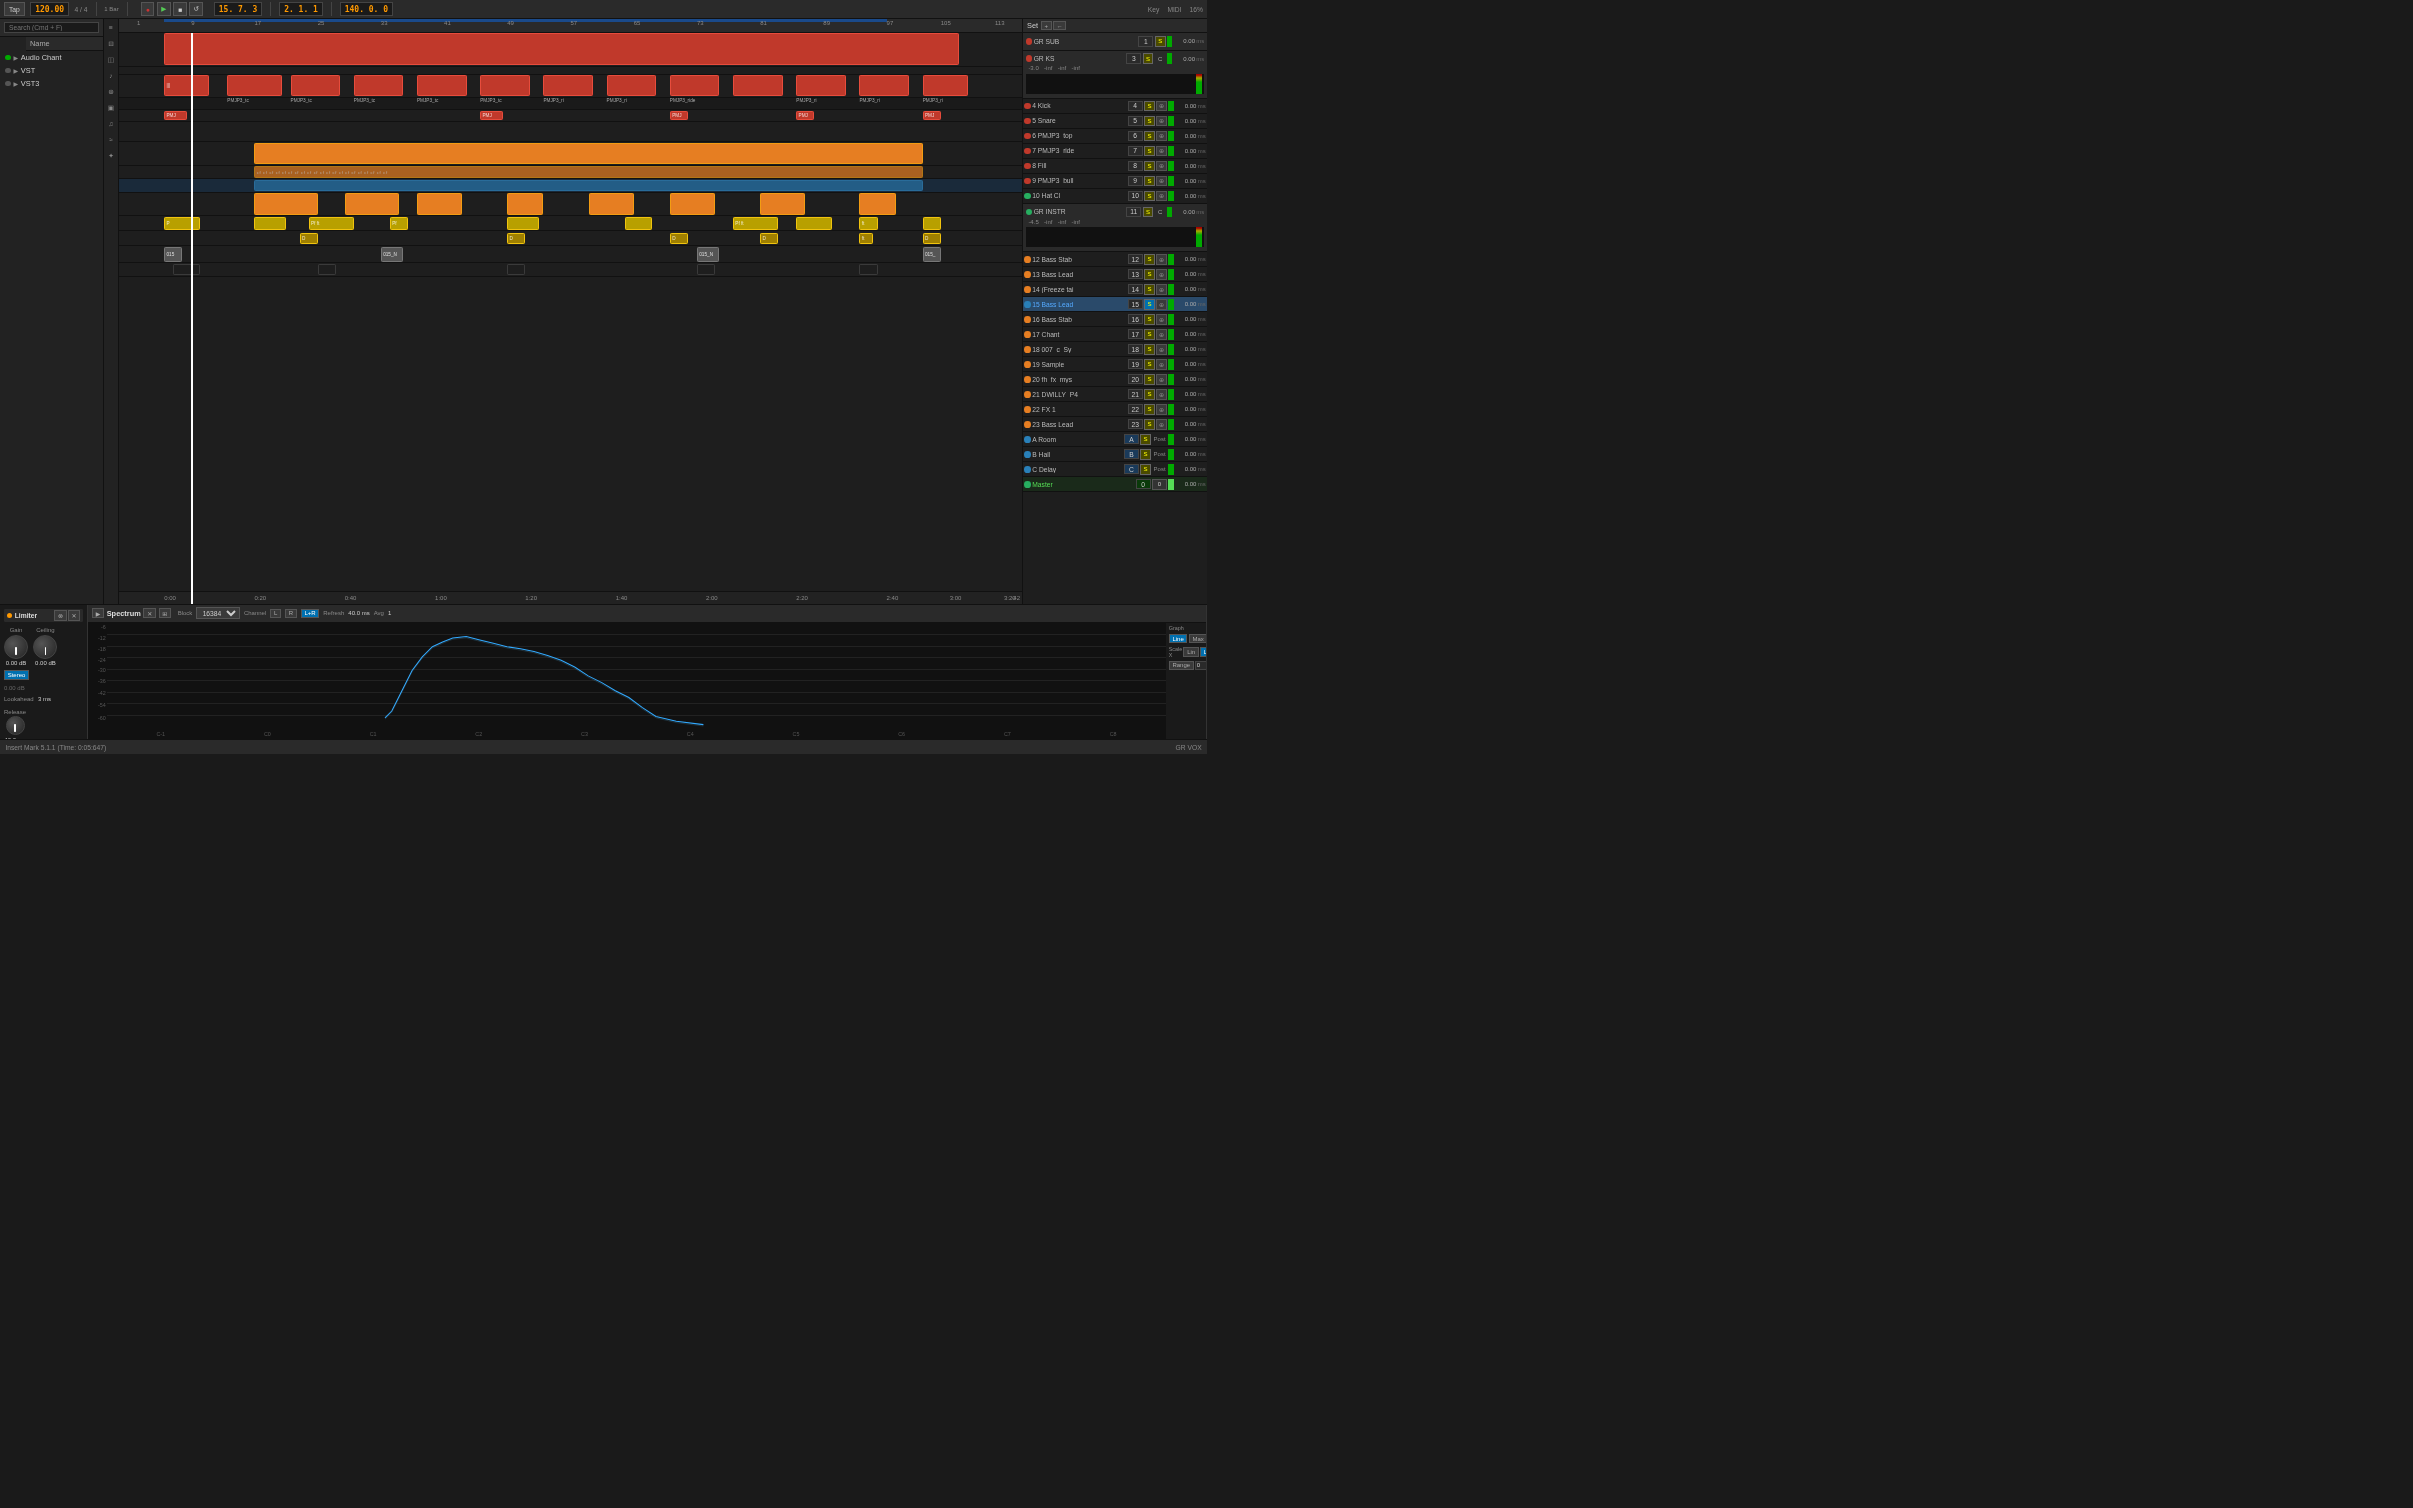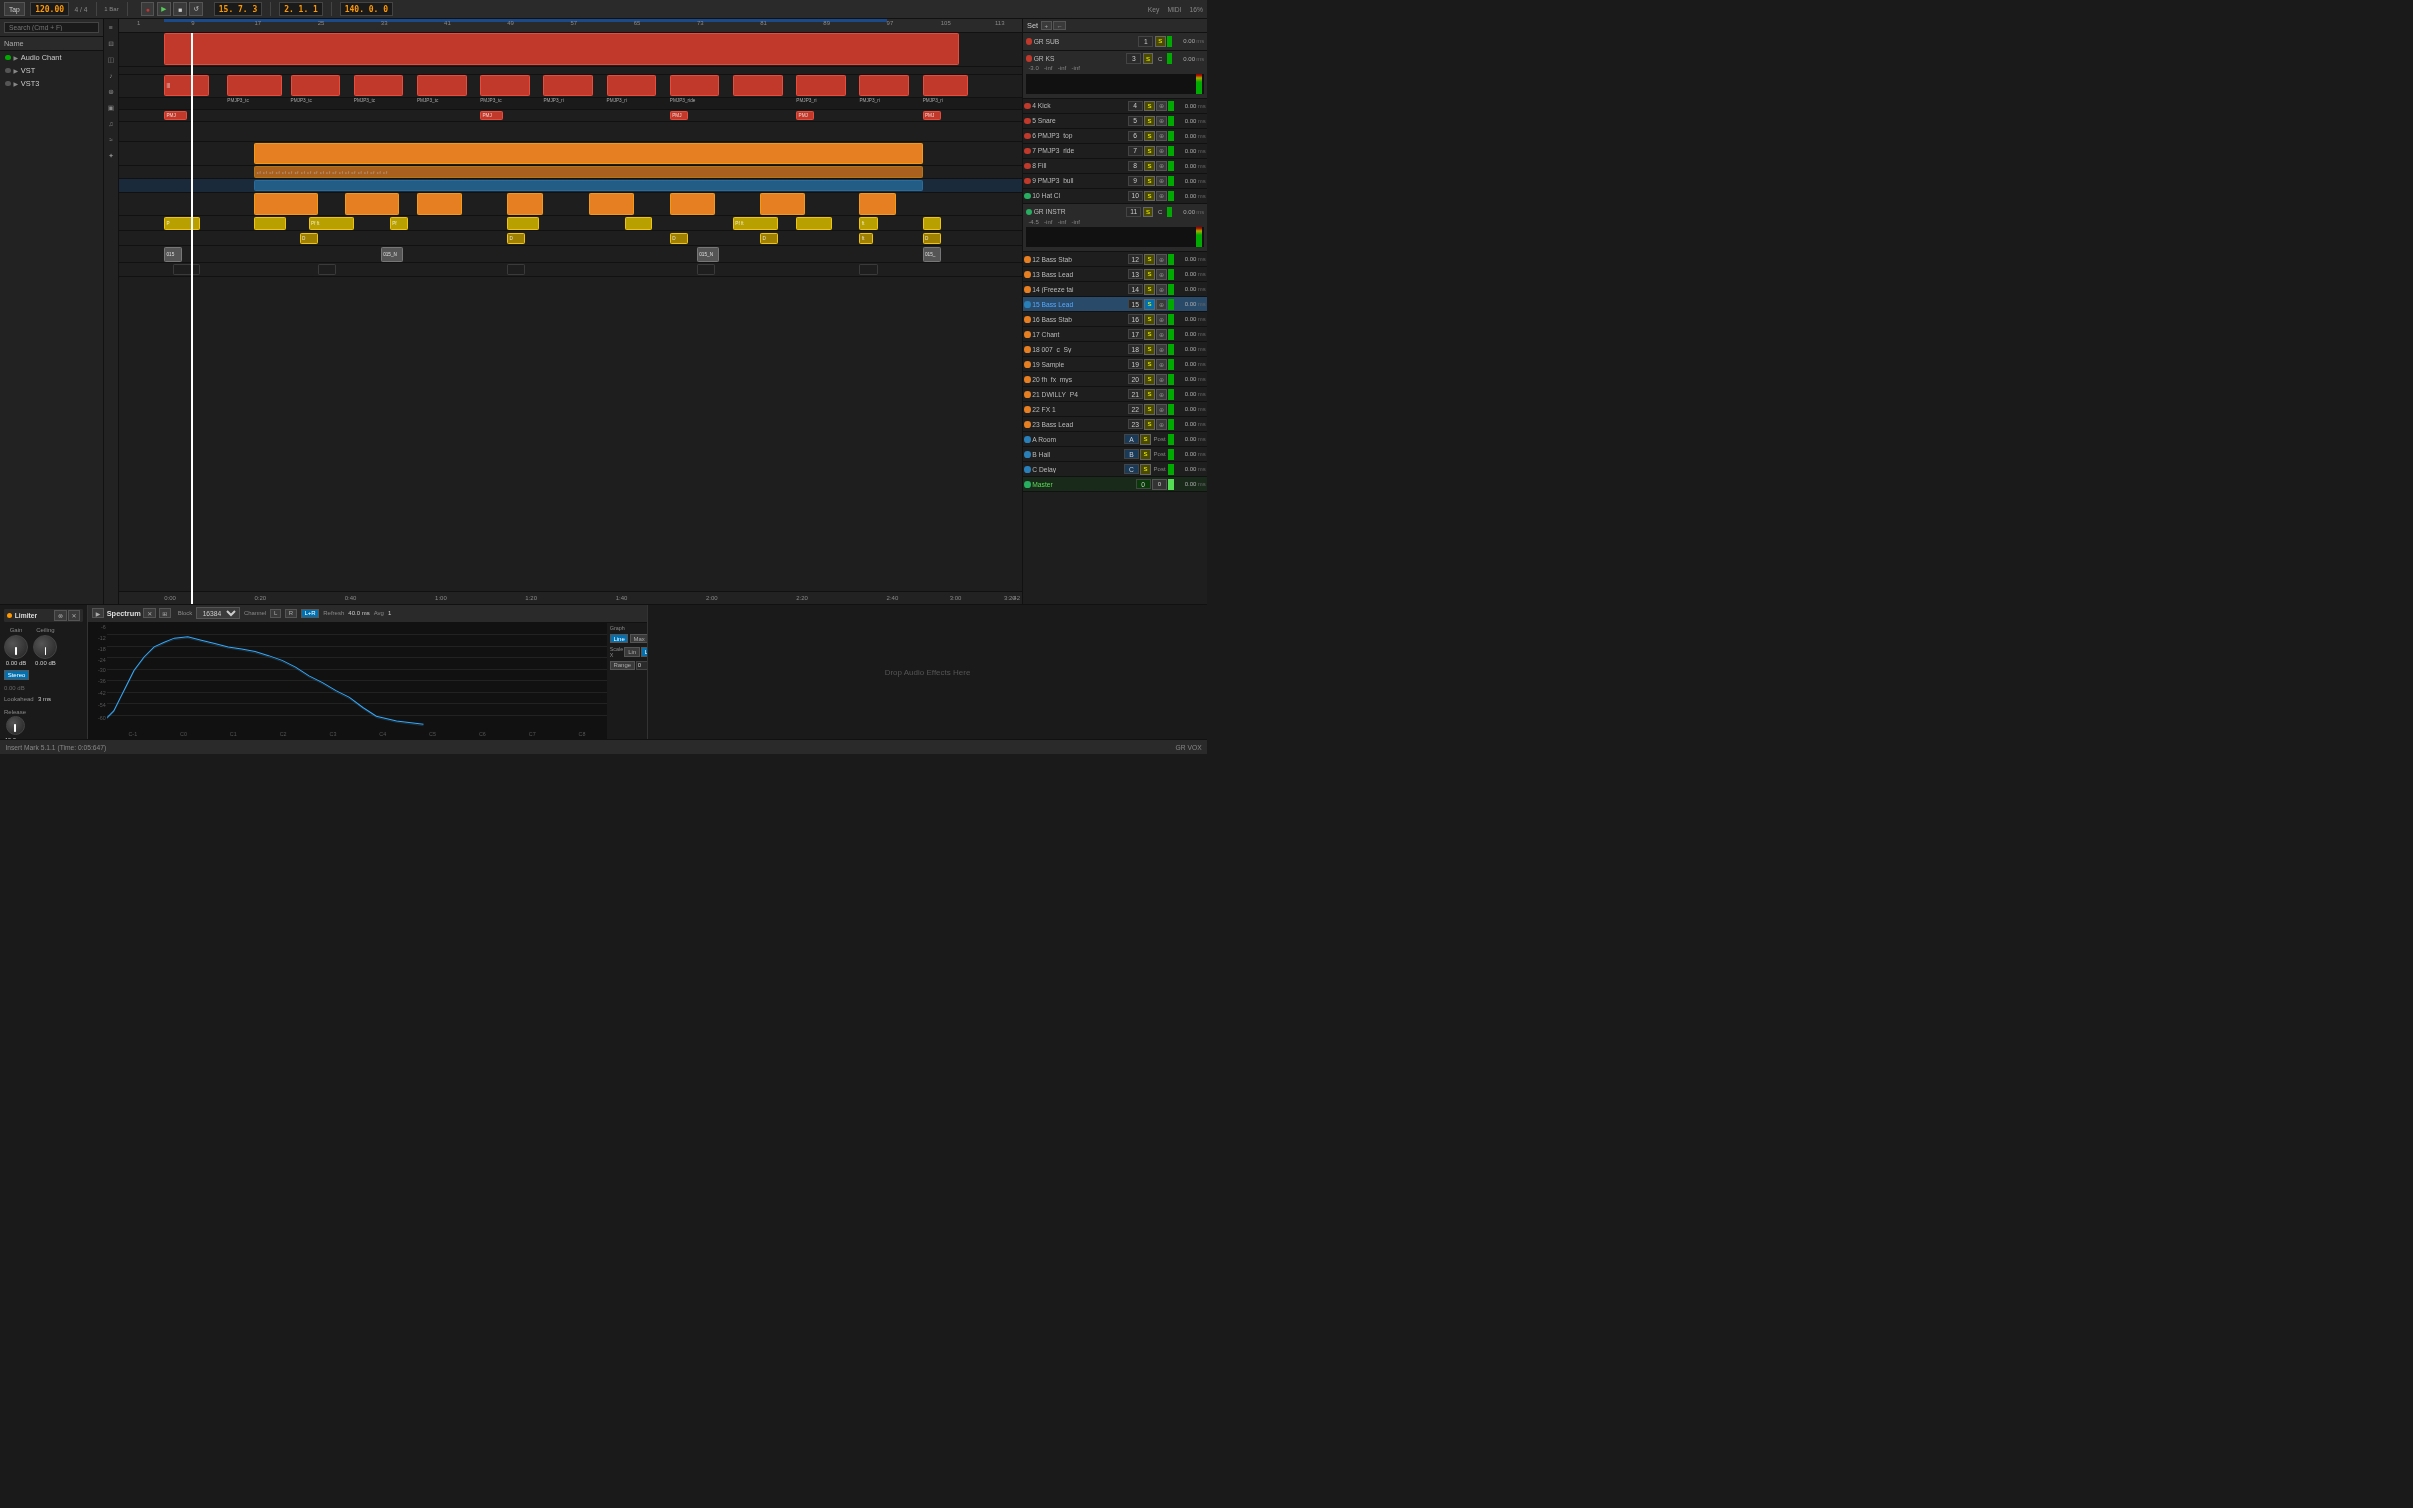--- a/index.html
+++ b/index.html
@@ -104,20 +104,21 @@
     }
     #sidebar-name-header {
       padding: 2px 4px;
       background: #2a2a2a;
       border-bottom: 0.7px solid #111;
       font-size: 7.4px;
       color: #aaa;
       display: flex;
       align-items: center;
       justify-content: space-between;
+      margin-left: 26px;
     }
     .sidebar-item {
       display: flex;
       align-items: center;
       padding: 2px 5.4px;
       cursor: pointer;
       gap: 2.7px;
     }
     .sidebar-dot {
       width: 5.4px;
@@ -1207,23 +1208,20 @@
         </div>
         <div style="display:flex;gap:1.3px;align-items:center;">
           <button class="small-btn">Range</button>
           <input type="text" style="width: 16px; background: rgb(42, 42, 42); border: 0.7px solid rgb(68, 68, 68); color: rgb(204, 204, 204); font-size: 6px; padding: 0.7px;" value="0">
 
         </div>
       </div>
     </div>
   </div>
 
-  <div id="effects-zone">
-    <span>Drop Audio Effects Here</span>
-  </div>
 
 </div>
 
 <div id="status-bar">
   <span>Insert Mark 5.1.1 (Time: 0:05:647)</span>
   <span>GR VOX</span>
 </div>
 
 
 </body></html>

